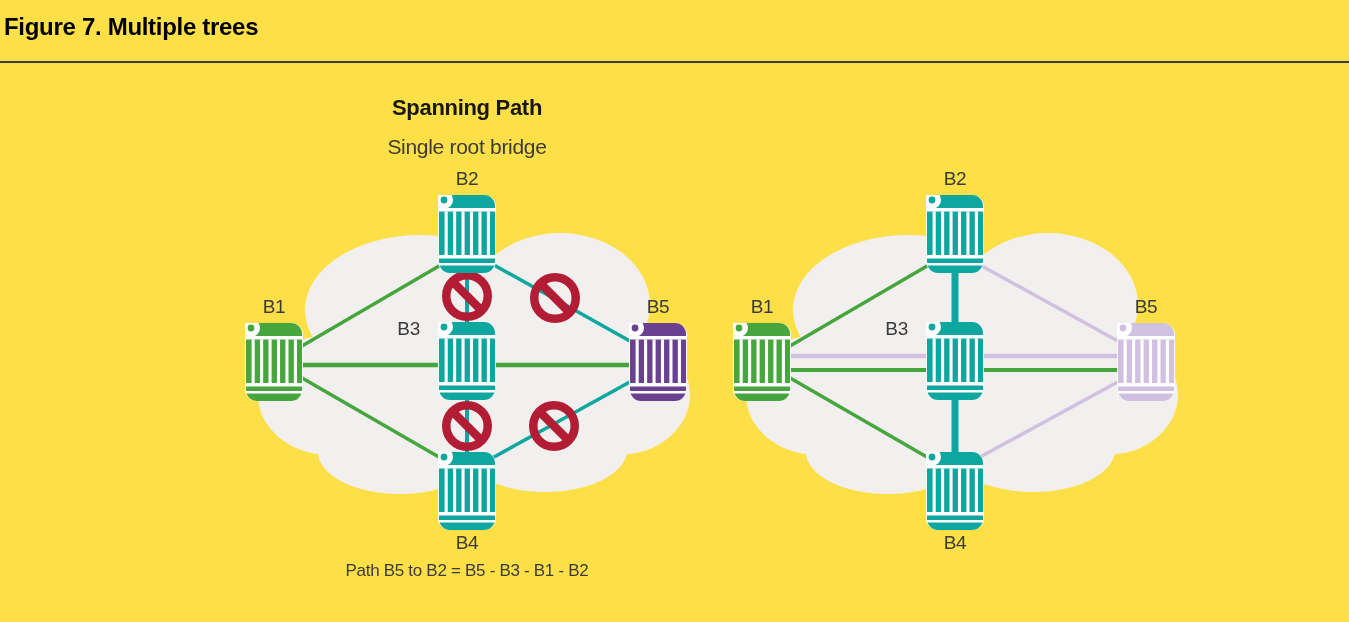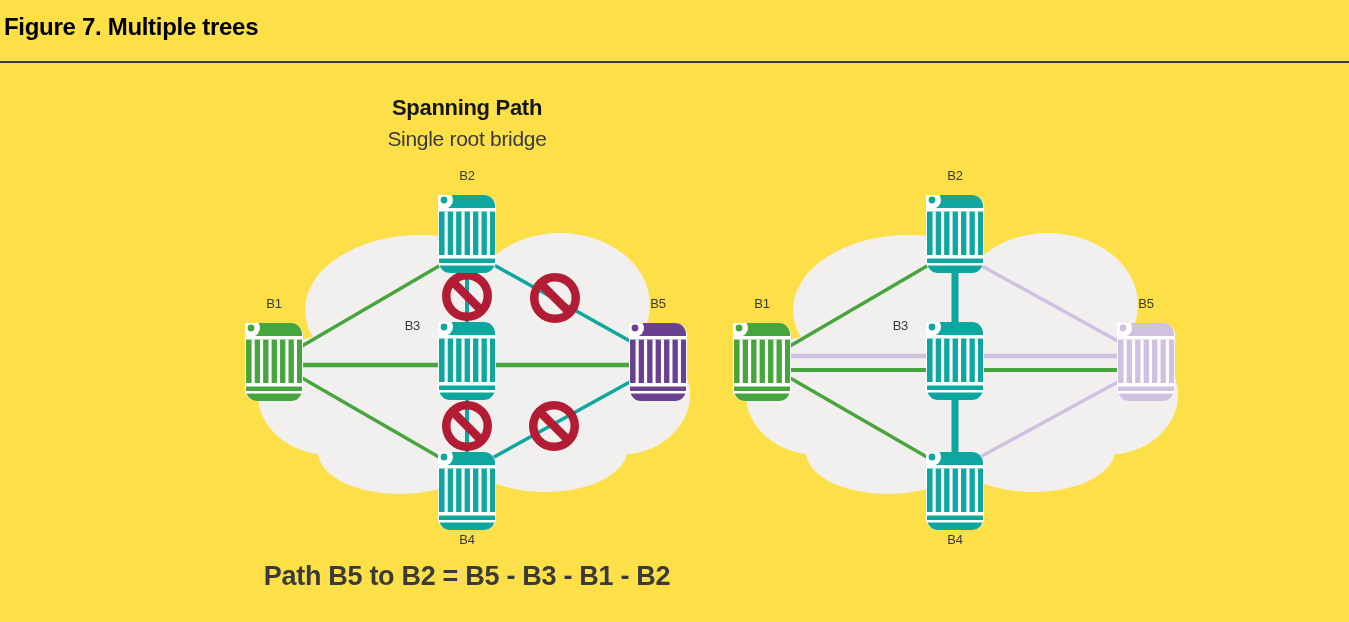--- a/index.html
+++ b/index.html
@@ -3,27 +3,27 @@
 <meta charset="utf-8">
 <style>
   html,body{margin:0;padding:0;background:#ffffff;}
   body{font-family:"Liberation Sans",sans-serif;}
   .stage{position:relative;width:1349px;height:622px;background:#fde047;overflow:hidden;}
   .fig-title{position:absolute;left:4px;top:13px;font-size:24px;font-weight:bold;color:#000;letter-spacing:-0.3px;}
   .rule{position:absolute;left:0;top:61px;width:1349px;height:0;border-top:2px solid #3d3d3d;}
   .wires{position:absolute;left:0;top:0;}
   .hdr{position:absolute;top:95px;width:470px;text-align:center;line-height:1.15;}
   .hdr-t{font-size:22px;font-weight:bold;color:#161616;letter-spacing:-0.3px;}
-  .hdr-s{font-size:21px;color:#3a3a3a;margin-top:7px;letter-spacing:-0.3px;}
+  .hdr-s{font-size:21px;color:#3a3a3a;margin-top:15px;letter-spacing:-0.3px;}
   .node{position:absolute;width:58px;height:78px;}
-  .nlabel{position:absolute;font-size:13px;color:#3a3a3a;white-space:nowrap;letter-spacing:-0.3px;}
+  .nlabel{position:absolute;font-size:19px;color:#3a3a3a;white-space:nowrap;letter-spacing:-0.3px;}
   .lab-above{left:50%;top:-27px;transform:translateX(-50%);}
   .lab-below{left:50%;top:80px;transform:translateX(-50%);text-align:right;}
   .lab-left{right:76px;top:-4px;}
-  .caption{position:absolute;top:561px;width:470px;text-align:center;font-size:27px;color:#3a3a3a;letter-spacing:-0.3px;font-weight:bold;}
+  .caption{position:absolute;top:561px;width:470px;text-align:center;font-size:17px;color:#3a3a3a;letter-spacing:-0.3px;}
 </style>
 </head>
 <body>
 
 <div class="stage">
 
   <div class="fig-title">Figure 7. Multiple trees</div>
   <div class="rule"></div>
 
   <div class="hdr" style="left:232px">

